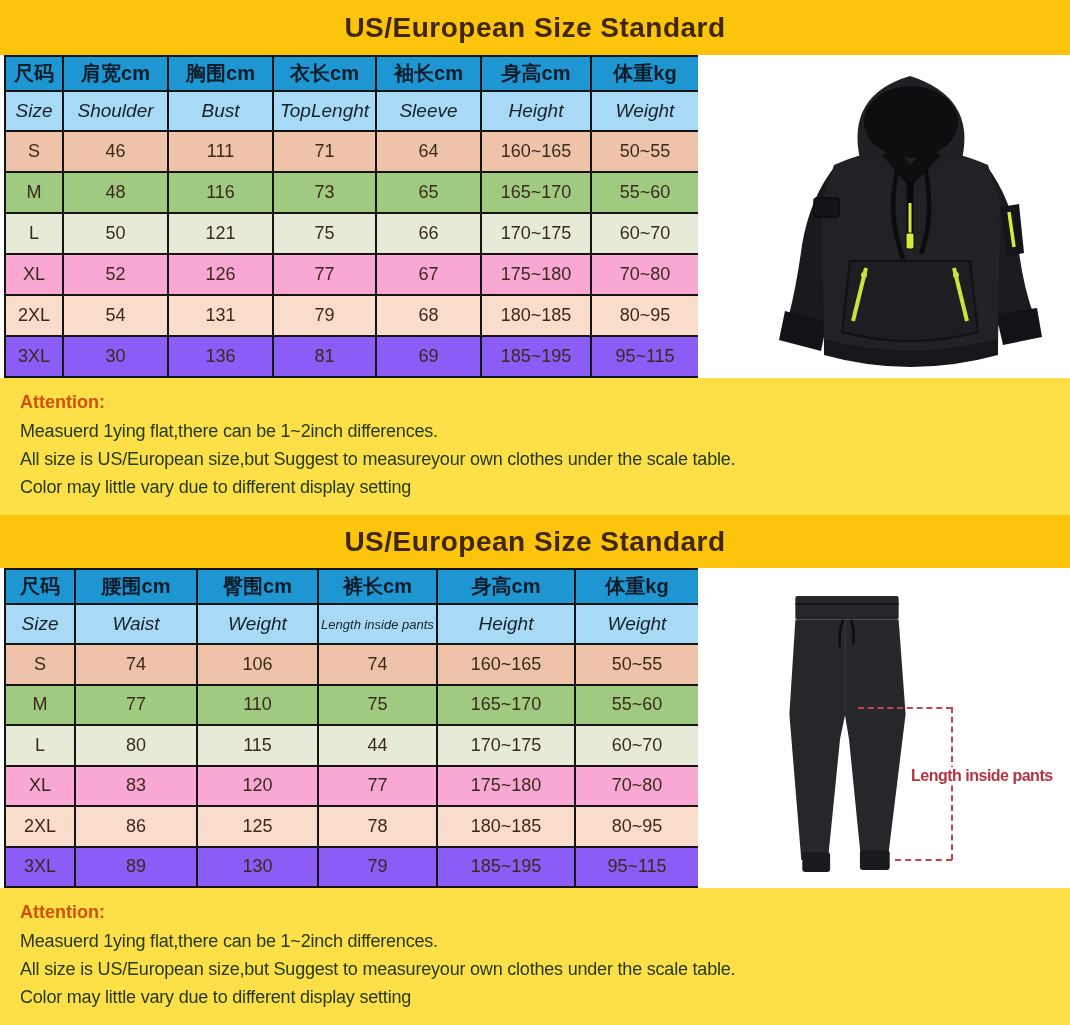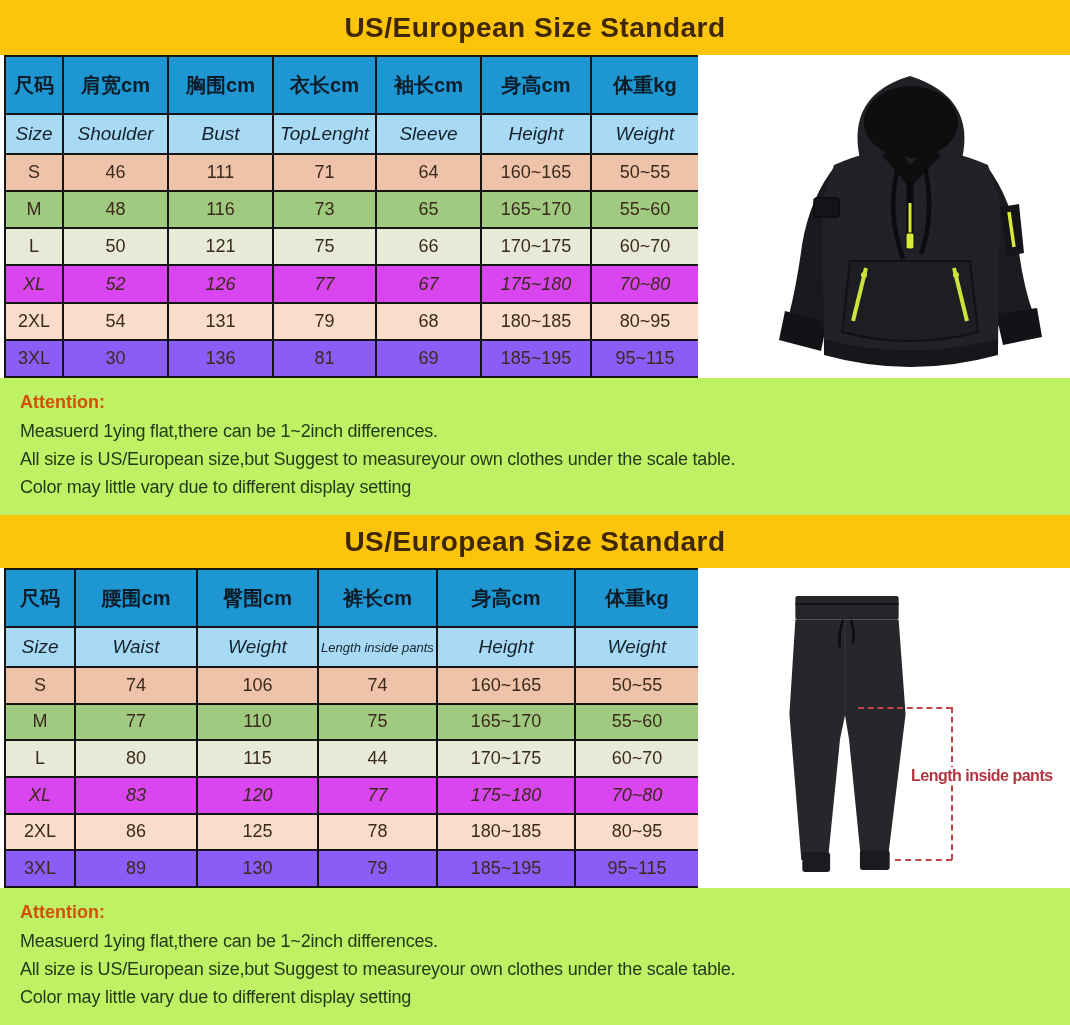--- a/index.html
+++ b/index.html
@@ -18,50 +18,50 @@
   #content1{top:55px;height:323px;}
   #content2{top:568px;height:320px;}
 
   
   table.size-table{position:absolute;left:4px;top:0;width:694px;border-collapse:collapse;
                    table-layout:fixed;}
   #table1{height:323px;}
   #table2{height:320px;}
   .size-table th,.size-table td{border:2px solid #141414;text-align:center;vertical-align:middle;
                    padding:0;font-weight:normal;color:#3a2a1c;font-size:18px;}
-  .size-table thead tr.cn{height:58px;background:#1e96d2;}
+  .size-table thead tr.cn{height:35px;background:#1e96d2;}
   .size-table thead tr.cn th{color:#0c1c28;font-weight:bold;font-size:20px;}
   .size-table thead tr.en{height:40px;background:#a9daf5;}
   .size-table thead tr.en th{color:#15222c;font-size:19px;font-style:italic;}
   #table2 thead tr.en th:nth-child(4){font-size:13px;}
   .size-table tbody tr:nth-child(1){background:#efc3a9;}
   .size-table tbody tr:nth-child(2){background:#a0ca80;}
   .size-table tbody tr:nth-child(3){background:#e8ead8;}
-  .size-table tbody tr:nth-child(4){background:#d946ef;font-style:italic;}
+  .size-table tbody tr:nth-child(4){background:#f9a8d4;}
   .size-table tbody tr:nth-child(5){background:#f9dcca;}
   .size-table tbody tr:nth-child(6){background:#8b5cf6;}
 
   
   .product-panel{position:absolute;left:698px;right:0;top:0;background:#ffffff;}
   #panel1{height:323px;}
   #panel2{height:320px;}
   .product-panel svg{position:absolute;}
   #hoodie-svg{left:62px;top:6px;width:300px;height:316px;}
   #pants-svg{left:78px;top:22px;width:142px;height:288px;}
 
   
   .ann{position:absolute;}
   .ann-h1{left:160px;top:139px;width:94px;border-top:2px dashed #c2454e;}
   .ann-v {left:253px;top:139px;height:153px;border-left:2px dashed #c2454e;}
   .ann-h2{left:197px;top:291px;width:57px;border-top:2px dashed #c2454e;}
   .ann-label{left:210px;top:199px;background:#ffffff;padding:0 3px;color:#b23540;
              font-size:16px;font-weight:bold;letter-spacing:-0.5px;white-space:nowrap;z-index:2;}
 
   
-  .attn{position:absolute;left:0;right:0;height:137px;background:#bef264;
+  .attn{position:absolute;left:0;right:0;height:137px;background:#fde047;
         padding:14px 0 0 20px;box-sizing:border-box;}
   #attn1{top:378px;}
   #attn2{top:888px;}
   .attn-label{color:#d1510b;font-weight:bold;font-size:18px;margin:0 0 8px 0;}
   .attn-line{color:#253a18;font-size:18px;margin:0 0 7px 0;letter-spacing:-0.2px;}
 </style>
 </head>
 <body>
 
 <div class="page">

